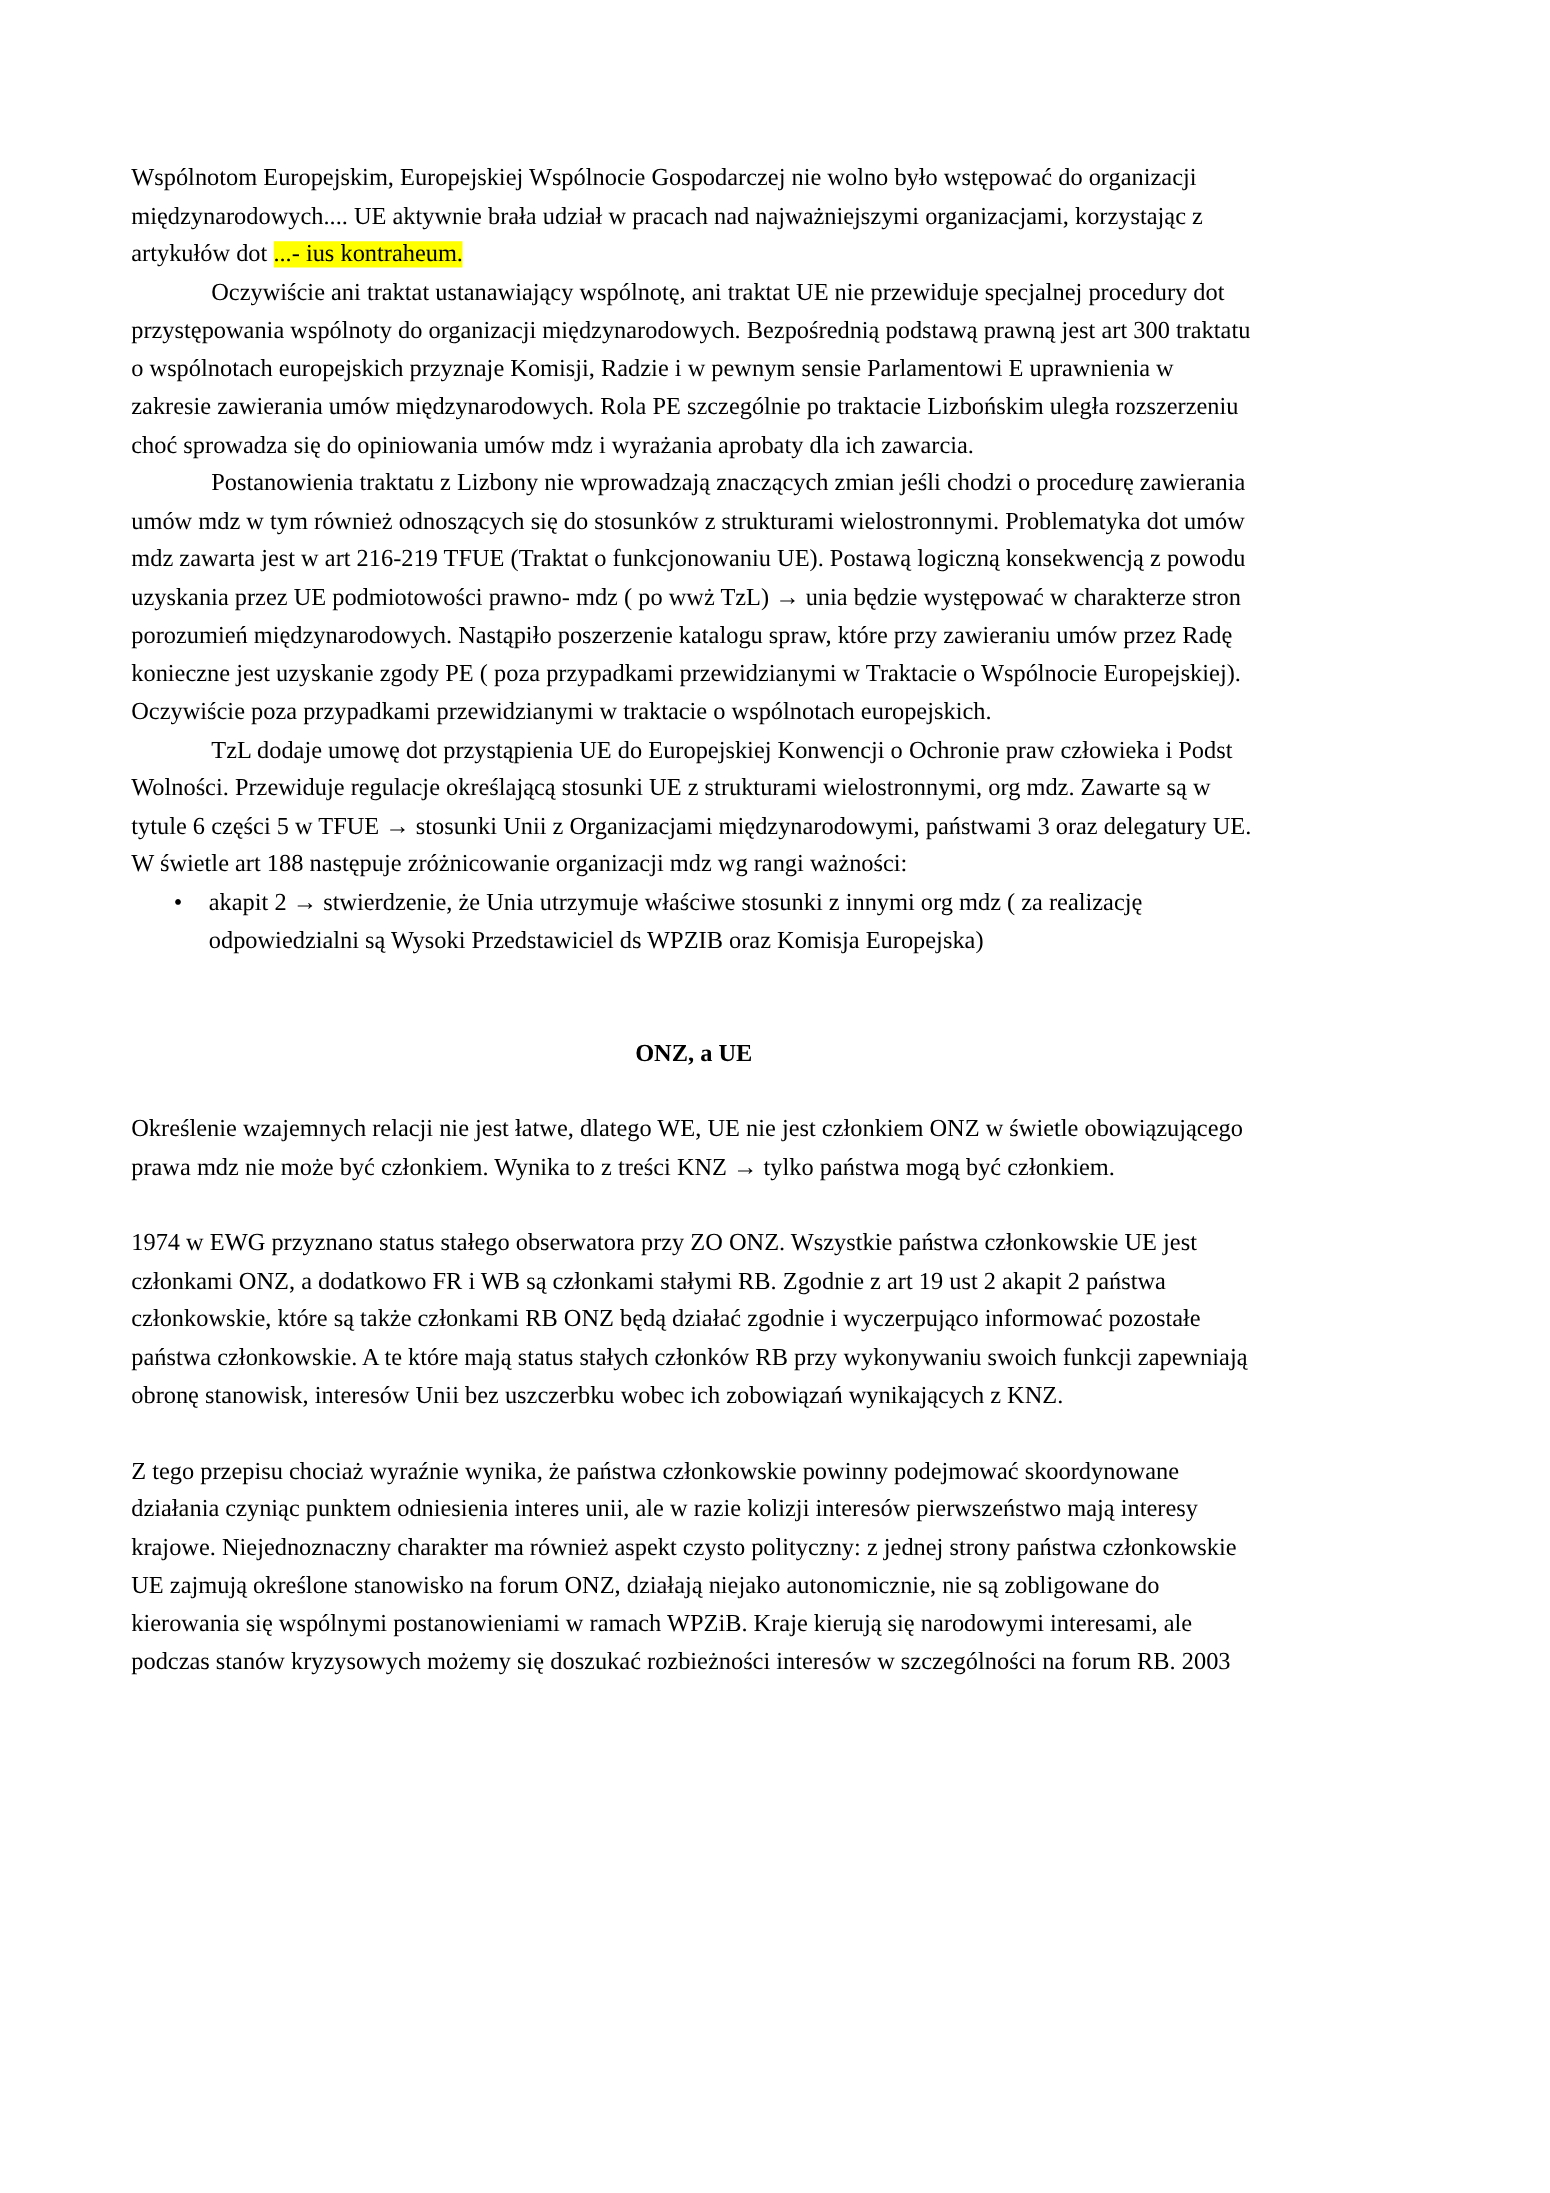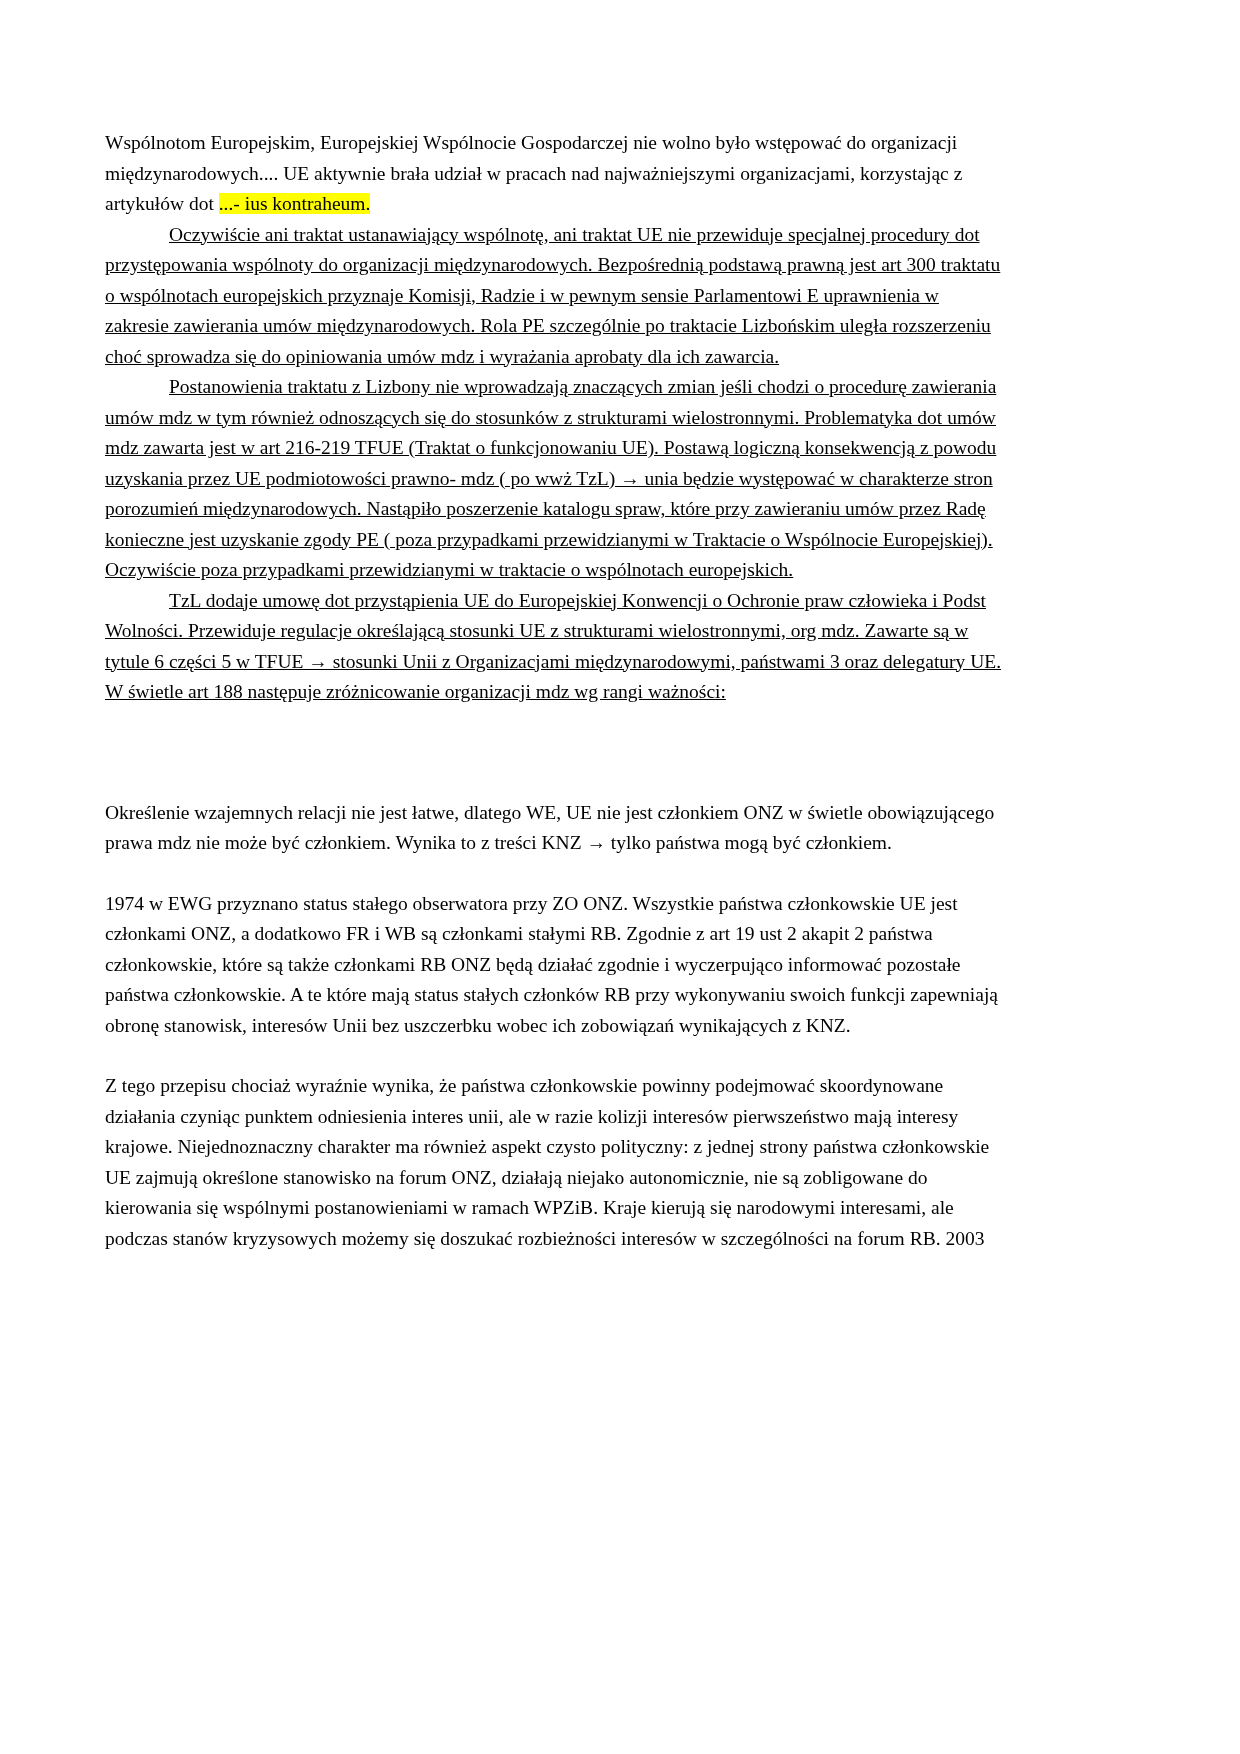--- a/index.html
+++ b/index.html
@@ -24,21 +24,21 @@
     width: 900px;
   }
   p {
     margin: 0;
     font-size: 19.5px;
     line-height: 30.5px;
     text-align: left;
   }
   .gap-sm { height: 30px; }
   .gap-md { height: 30px; }
-  .indent { text-indent: 64px; text-decoration: underline; }
+  .indent { text-indent: 64px; }
   .highlight {
     background: #ffff00;
   }
   .center-bold {
     text-align: center;
     font-weight: bold;
     font-size: 19.5px;
     line-height: 30.5px;
   }
   ul.bullets {
@@ -73,25 +73,27 @@
 
     <p><span>Wspólnotom Europejskim, Europejskiej Wspólnocie Gospodarczej nie wolno było wstępować do organizacji międzynarodowych.... UE aktywnie brała udział w pracach nad najważniejszymi organizacjami, korzystając z artykułów dot </span><span class="highlight">...- ius kontraheum.</span></p>
 
     <p class="indent">Oczywiście ani traktat ustanawiający wspólnotę, ani traktat UE nie przewiduje specjalnej procedury dot przystępowania wspólnoty do organizacji międzynarodowych. Bezpośrednią podstawą prawną jest art 300 traktatu o wspólnotach europejskich przyznaje Komisji, Radzie i w pewnym sensie Parlamentowi E uprawnienia w zakresie zawierania umów międzynarodowych. Rola PE szczególnie po traktacie Lizbońskim uległa rozszerzeniu choć sprowadza się do opiniowania umów mdz i wyrażania aprobaty dla ich zawarcia.</p>
 
     <p class="indent">Postanowienia traktatu z Lizbony nie wprowadzają znaczących zmian jeśli chodzi o procedurę zawierania umów mdz w tym również odnoszących się do stosunków z strukturami wielostronnymi. Problematyka dot umów mdz zawarta jest w art 216-219 TFUE (Traktat o funkcjonowaniu UE). Postawą logiczną konsekwencją z powodu uzyskania przez UE podmiotowości prawno- mdz ( po wwż TzL) → unia będzie występować w charakterze stron porozumień międzynarodowych. Nastąpiło poszerzenie katalogu spraw, które przy zawieraniu umów przez Radę konieczne jest uzyskanie zgody PE ( poza przypadkami przewidzianymi w Traktacie o Wspólnocie Europejskiej). Oczywiście poza przypadkami przewidzianymi w traktacie o wspólnotach europejskich.</p>
 
     <p class="indent">TzL dodaje umowę dot przystąpienia UE do Europejskiej Konwencji o Ochronie praw człowieka i Podst Wolności. Przewiduje regulacje określającą stosunki UE z strukturami wielostronnymi, org mdz. Zawarte są w tytule 6 części 5 w TFUE → stosunki Unii z Organizacjami międzynarodowymi, państwami 3 oraz delegatury UE. W świetle art 188 następuje zróżnicowanie organizacji mdz wg rangi ważności:</p>
 
     <ul class="bullets">
+      <li>akapit 2 → stwierdzenie, że Unia utrzymuje właściwe stosunki z innymi org mdz ( za realizację odpowiedzialni są Wysoki Przedstawiciel ds WPZIB oraz Komisja Europejska)</li>
     </ul>
 
     <div class="gap-md"></div>
 
     <div class="gap-md"></div>
+    <p class="center-bold">ONZ, a UE</p>
 
     <div class="gap-md"></div>
     <p>Określenie wzajemnych relacji nie jest łatwe, dlatego WE, UE nie jest członkiem ONZ w świetle obowiązującego prawa mdz nie może być członkiem.  Wynika to z treści KNZ → tylko państwa mogą być członkiem.</p>
 
     <div class="gap-md"></div>
     <p>1974 w EWG przyznano status stałego obserwatora przy ZO ONZ. Wszystkie państwa członkowskie UE jest członkami ONZ, a dodatkowo FR i WB są członkami stałymi RB. Zgodnie z art 19 ust 2 akapit 2 państwa członkowskie, które są także członkami RB ONZ będą działać zgodnie i wyczerpująco informować pozostałe państwa członkowskie. A te które mają status stałych członków RB przy wykonywaniu swoich funkcji zapewniają obronę stanowisk, interesów Unii bez uszczerbku wobec ich zobowiązań wynikających z KNZ.</p>
 
     <div class="gap-md"></div>
     <p>Z tego przepisu chociaż wyraźnie wynika, że państwa członkowskie powinny podejmować skoordynowane działania czyniąc punktem odniesienia interes unii, ale w razie kolizji interesów pierwszeństwo mają interesy krajowe. Niejednoznaczny charakter ma również aspekt czysto polityczny: z jednej strony państwa członkowskie UE zajmują określone stanowisko na forum ONZ, działają niejako autonomicznie, nie są zobligowane do kierowania się wspólnymi postanowieniami w ramach WPZiB. Kraje kierują się narodowymi interesami, ale podczas stanów kryzysowych możemy się doszukać rozbieżności interesów w szczególności na forum RB. 2003</p>
 

